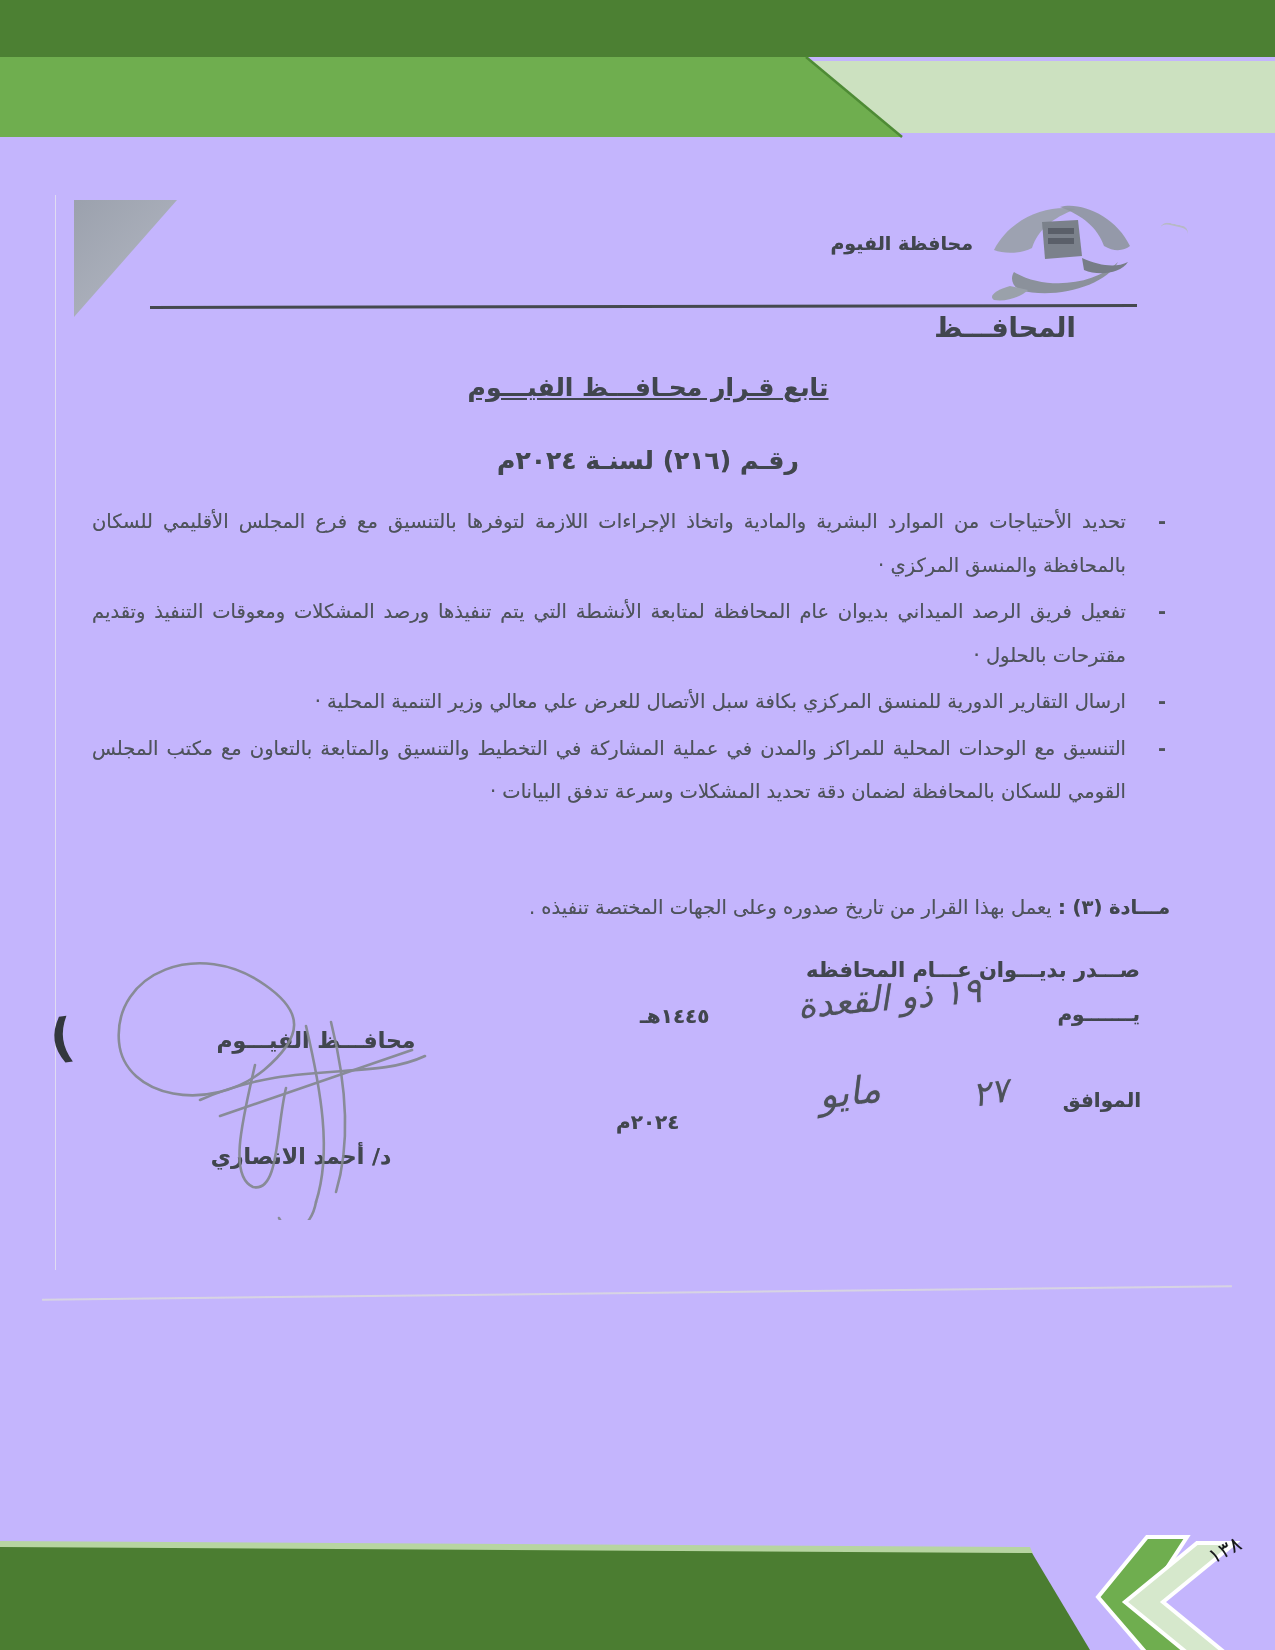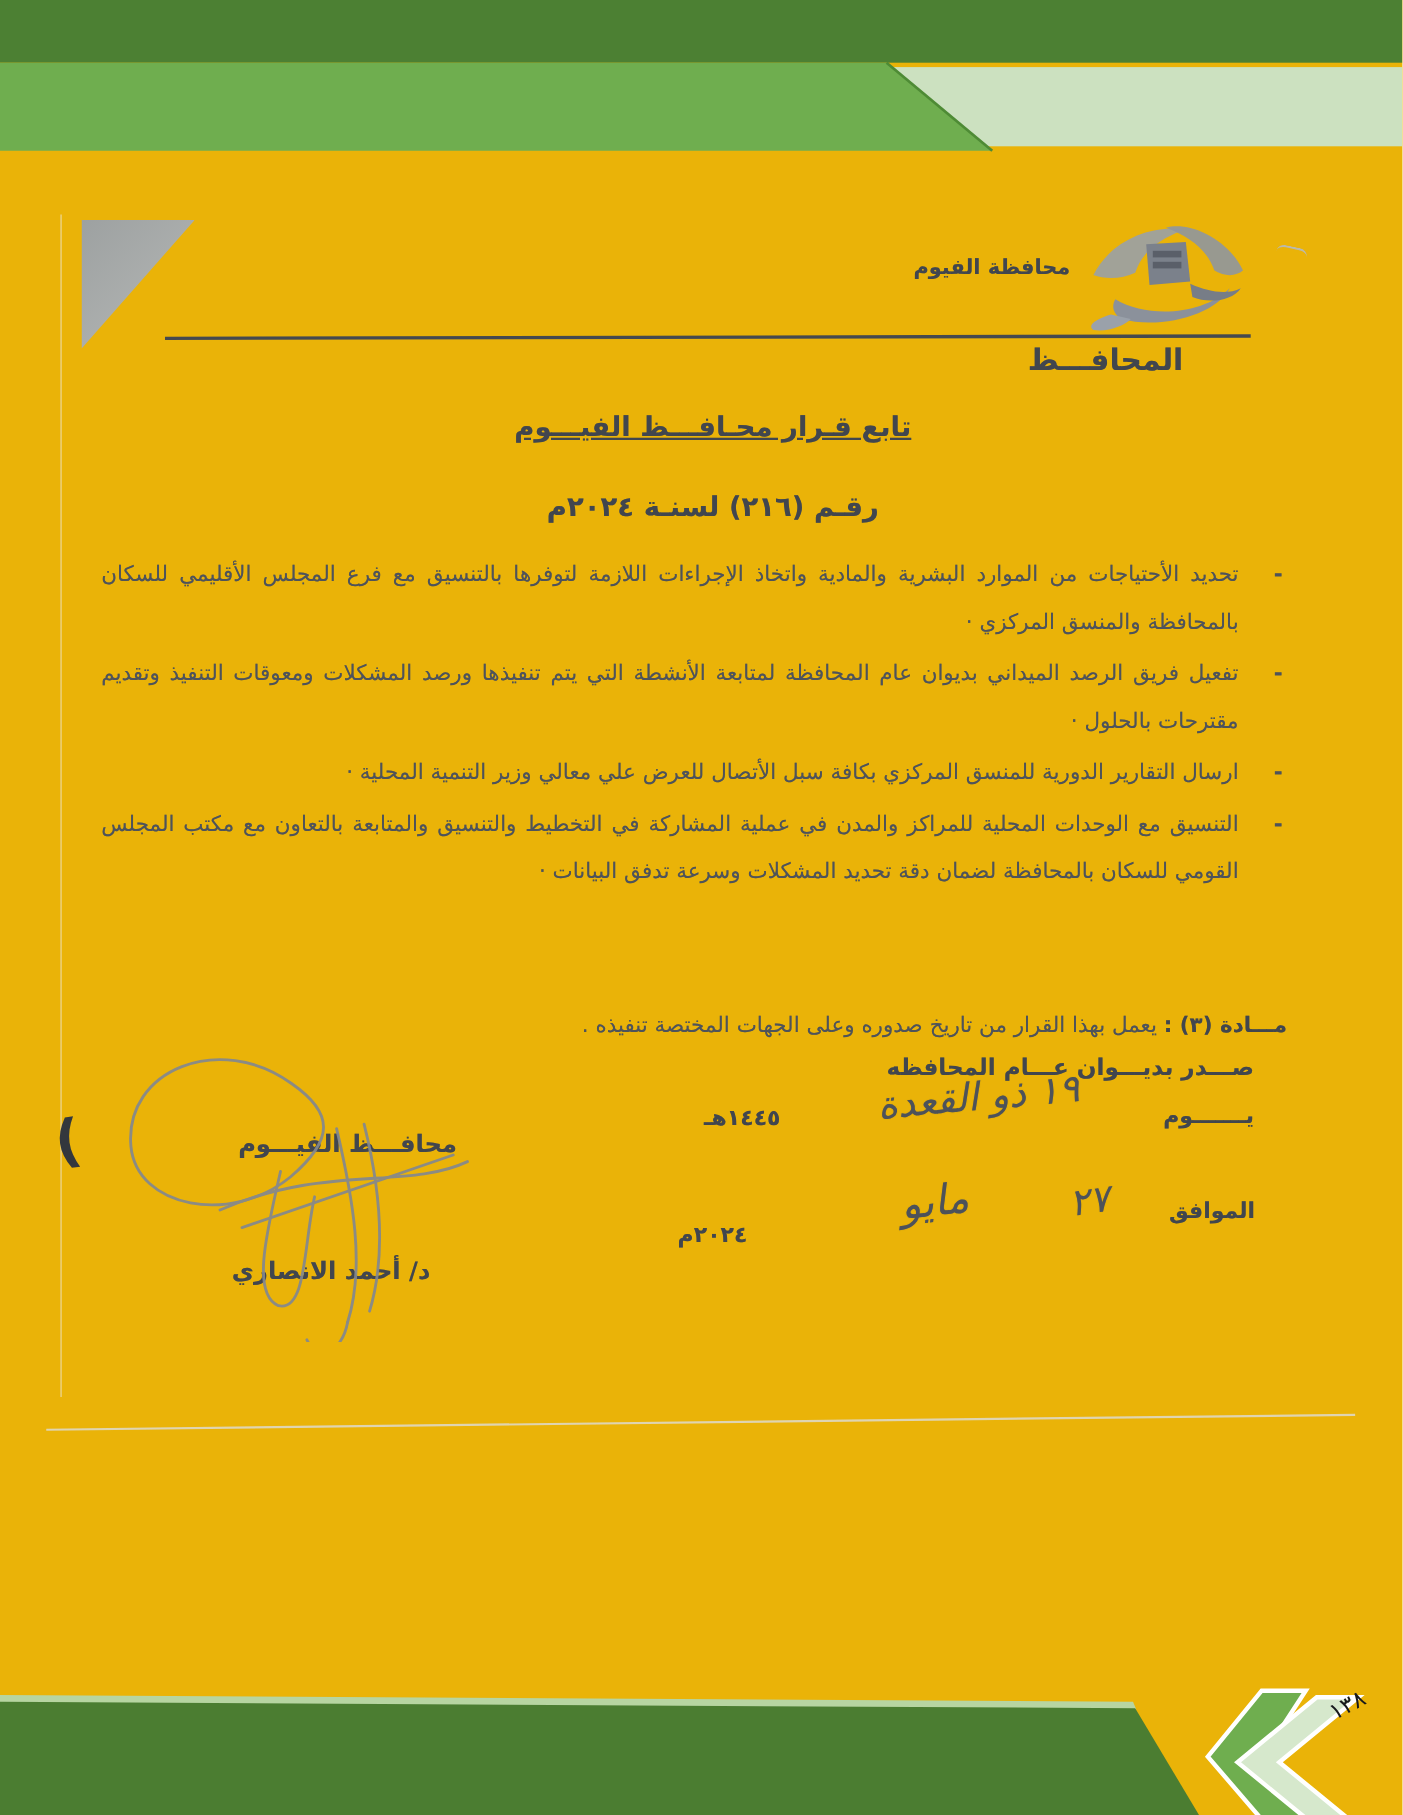--- a/index.html
+++ b/index.html
@@ -1,27 +1,27 @@
 <!DOCTYPE html>
 <html lang="ar"><head>
 <meta charset="utf-8">
 <style>
   html,body{margin:0;padding:0;background:#ffffff;}
   #canvas{
-    position:relative;width:1275px;height:1650px;background:#eab308;
+    position:relative;width:1275px;height:1650px;background:#c4b5fd;
     overflow:hidden;font-family:"DejaVu Sans",sans-serif;
   }
   .abs{position:absolute;}
   .txt{
     position:absolute;direction:rtl;unicode-bidi:embed;
     color:#4e535b;text-shadow:0 0 .6px rgba(78,83,91,.55);
     font-family:"DejaVu Sans",sans-serif;white-space:nowrap;
   }
   .bold{font-weight:700;color:#41464e;}
-  .wrap{white-space:normal;margin-top:24px;}
+  .wrap{white-space:normal;}
   
   #clauses{position:absolute;left:92px;top:500px;width:1078px;direction:rtl;}
   .clause{
     position:relative;padding-right:44px;margin-bottom:3px;
     font-size:19.5px;line-height:43.5px;color:#4e535b;
     text-align:justify;text-align-last:right;
     text-shadow:0 0 .6px rgba(78,83,91,.55);
   }
   .clause .dash{position:absolute;right:4px;top:0;font-weight:700;}
   

